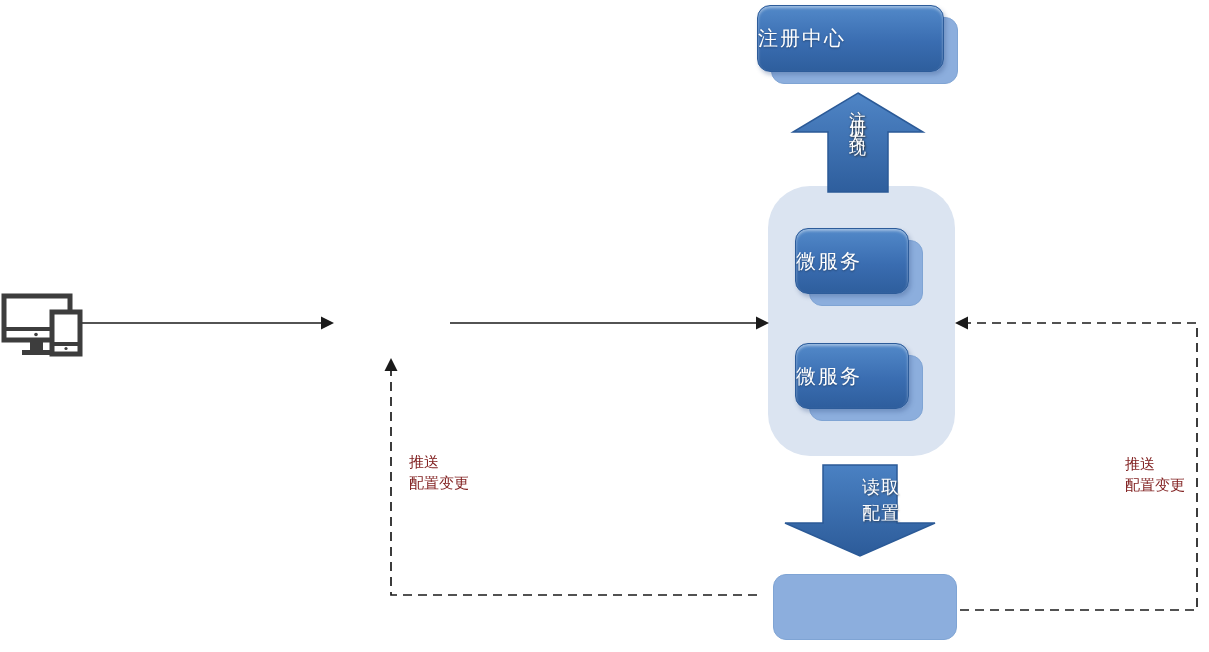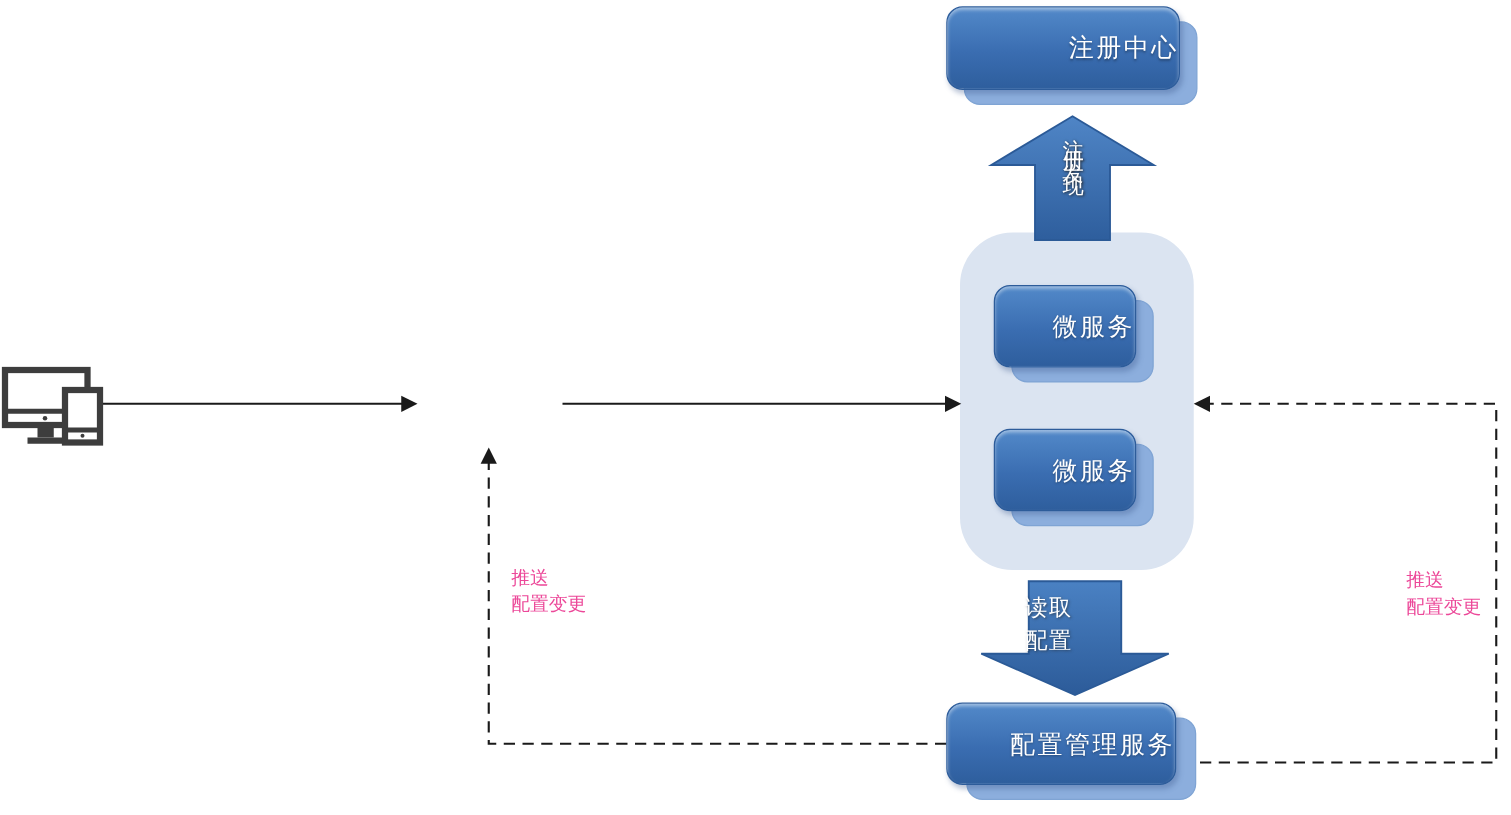--- a/index.html
+++ b/index.html
@@ -39,21 +39,21 @@
     background: #8caedd;
     border: 1px solid #7fa4d4;
     border-radius: 13px;
     z-index: 4;
   }
 
   .node {
     position: absolute;
     display: flex;
     align-items: center;
-    justify-content: flex-end;
+    justify-content: flex-start;
     color: #ffffff;
     border-radius: 13px;
     background: linear-gradient(to bottom, #5289c9 0%, #3a6db1 55%, #2e5e9d 100%);
     border: 1px solid #2d5c9a;
     box-shadow: inset 0 2px 3px rgba(255,255,255,0.45), 2px 3px 4px rgba(60,90,140,0.35);
     font-size: 20px;
     letter-spacing: 2px;
     z-index: 5;
     text-shadow: 0 1px 2px rgba(0,0,0,0.35);
   }
@@ -73,33 +73,33 @@
     font-size: 17px;
     letter-spacing: 10px;
     z-index: 6;
     text-shadow: 1px 1px 2px rgba(40,40,40,0.75), 0 0 2px rgba(40,40,40,0.4);
   }
 
   .arrow-label-down {
     position: absolute;
     left: 820px; top: 474px;
     width: 80px;
-    text-align: left;
+    text-align: right;
     color: #ffffff;
     font-size: 18px;
     line-height: 26px;
     letter-spacing: 1px;
     white-space: pre-line;
     z-index: 6;
     text-shadow: 1px 1px 2px rgba(40,40,40,0.6);
   }
 
   .push-note {
     position: absolute;
-    color: #ec4899;
+    color: #7f1d1d;
     font-size: 15px;
     line-height: 21px;
     white-space: pre-line;
     z-index: 6;
   }
   .push-note.left  { left: 409px; top: 452px; }
   .push-note.right { left: 1125px; top: 454px; }
 
   .devices { position: absolute; left: 0; top: 288px; z-index: 5; }
 </style>
@@ -173,23 +173,20 @@
     <span>微服务</span>
   </div>
 
   <div class="stack-shadow" style="left:809px; top:355px; width:114px; height:66px;"></div>
   <div class="node" style="left:795px; top:343px; width:114px; height:66px;">
     <span>微服务</span>
   </div>
 
 
   <div class="stack-shadow" style="left:773px; top:574px; width:184px; height:66px;"></div>
-  <div class="node" style="left:757px; top:562px; width:184px; height:66px;">
-    <span>配置管理服务</span>
-  </div>
 
   <div class="arrow-label-vertical">注册发现</div>
   <div class="arrow-label-down">读取
 配置</div>
 
   <div class="push-note left">推送
 配置变更</div>
   <div class="push-note right">推送
 配置变更</div>
 

